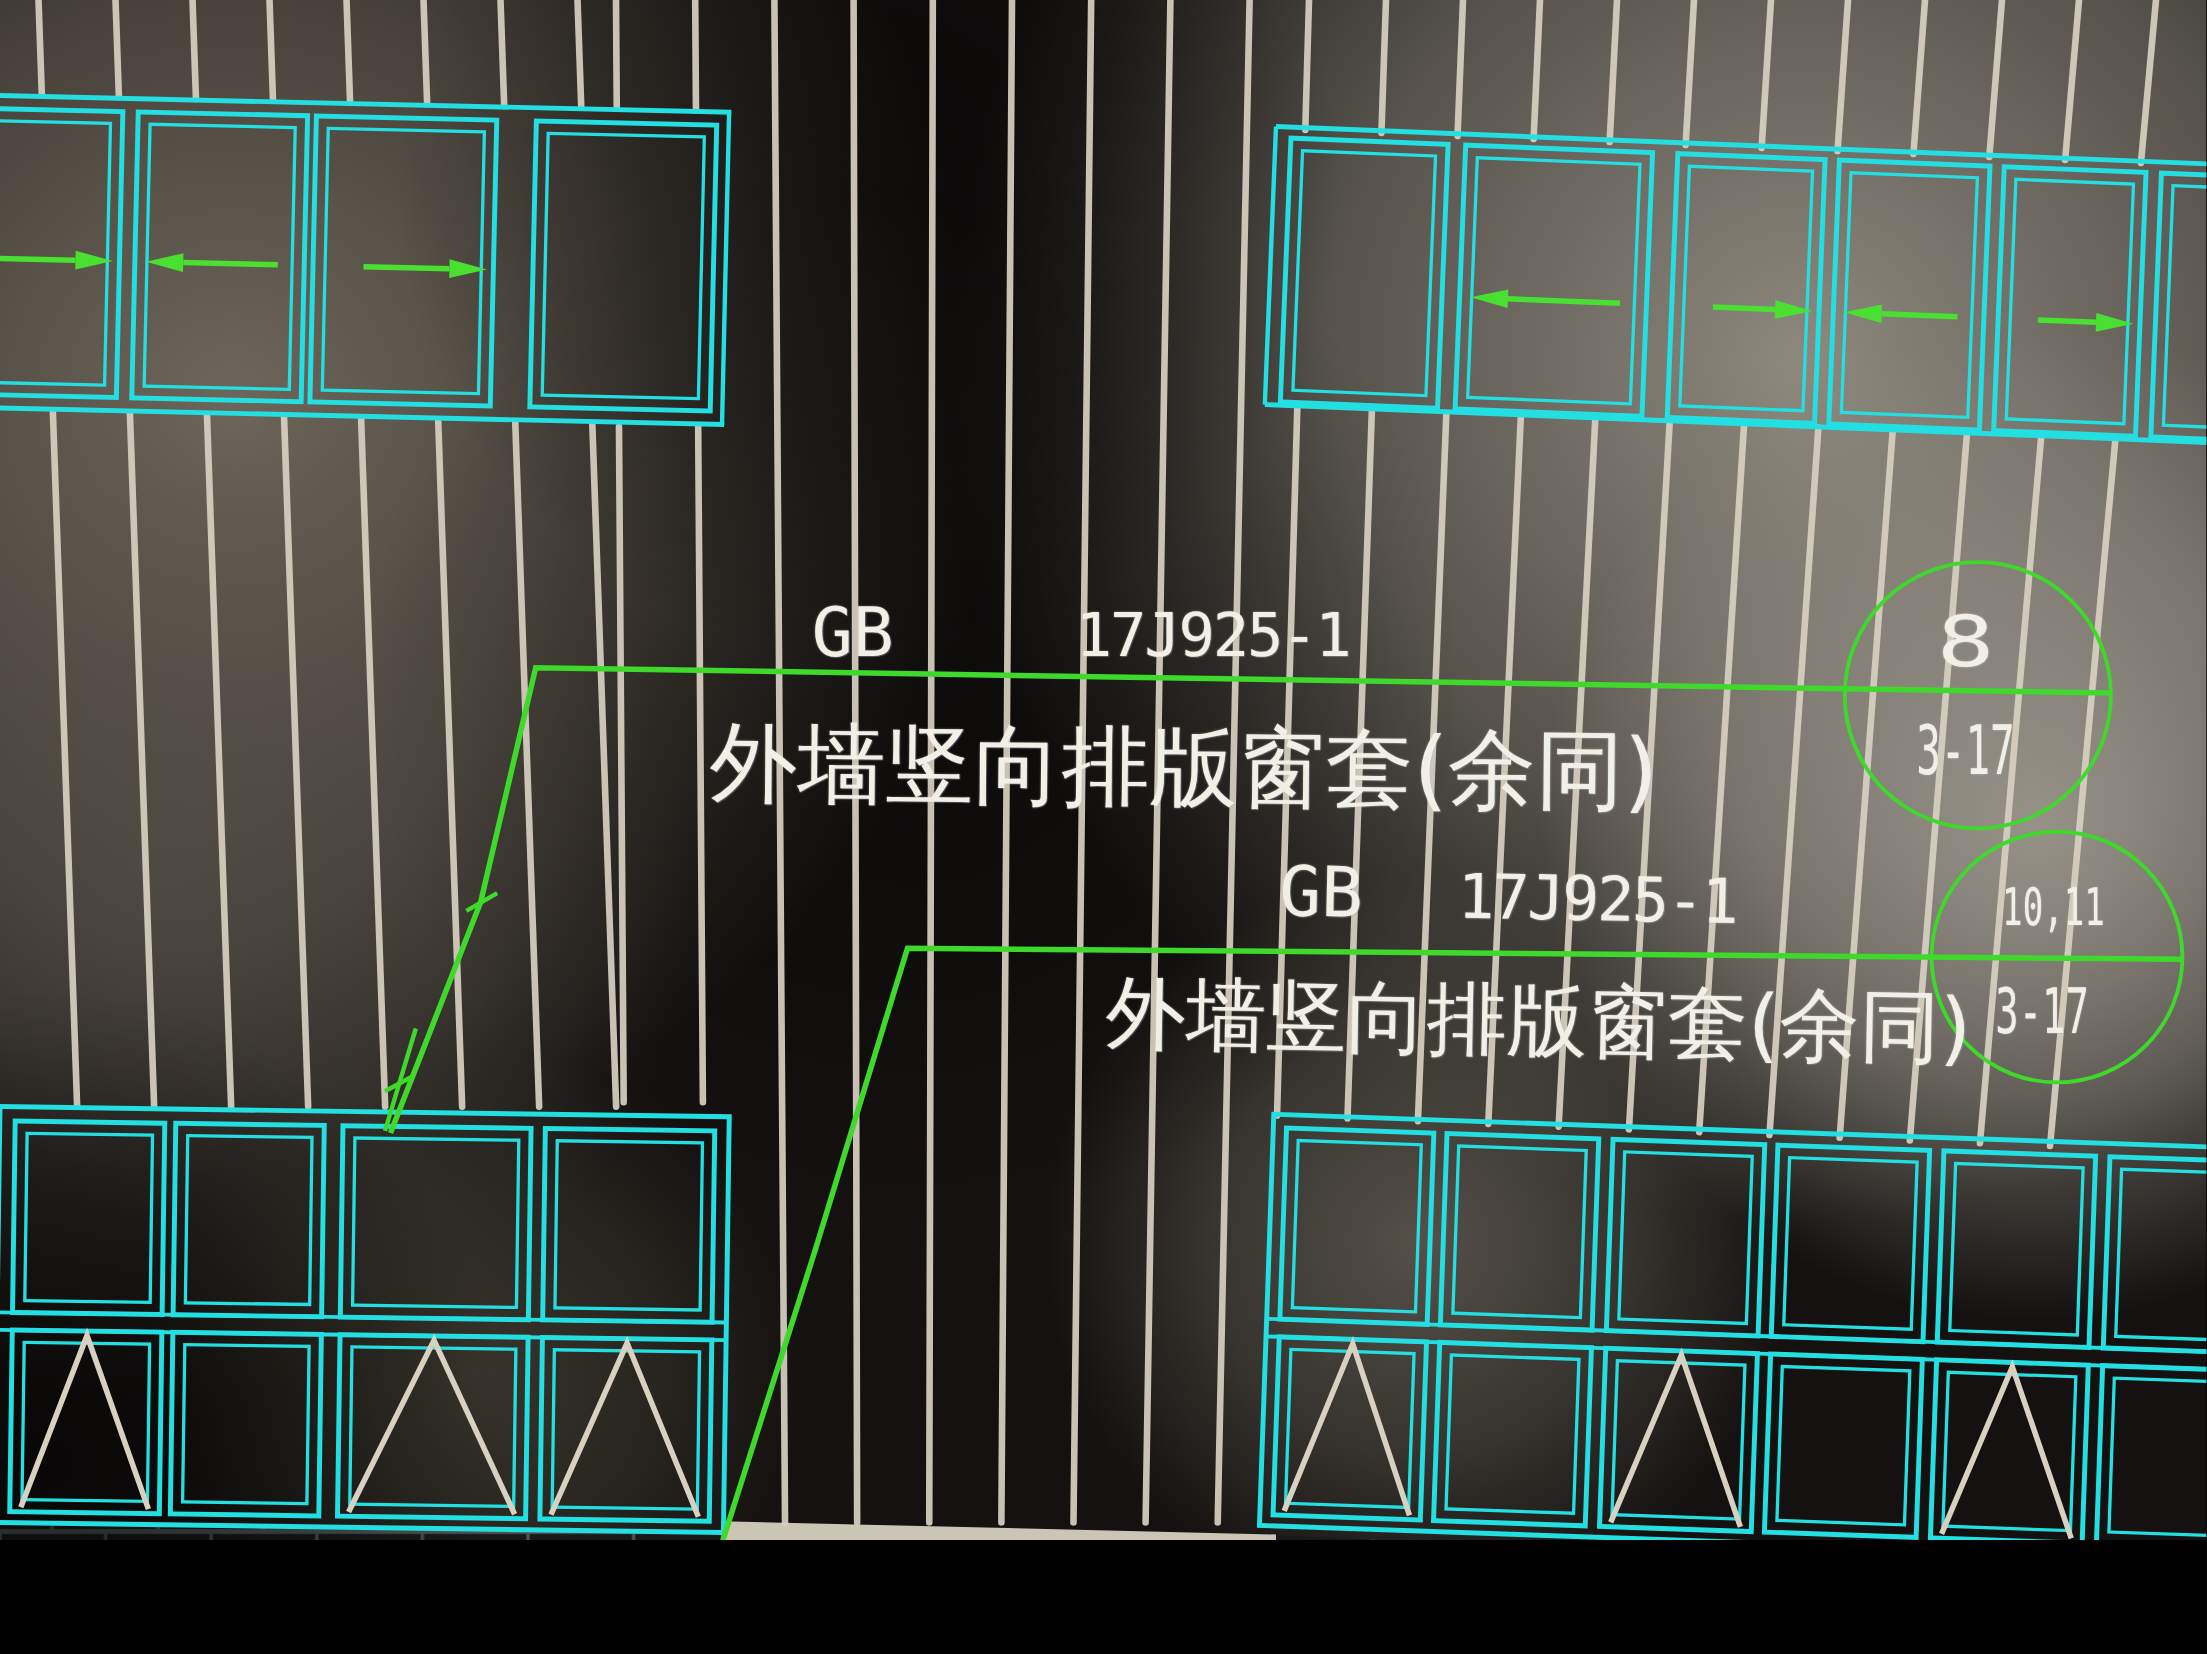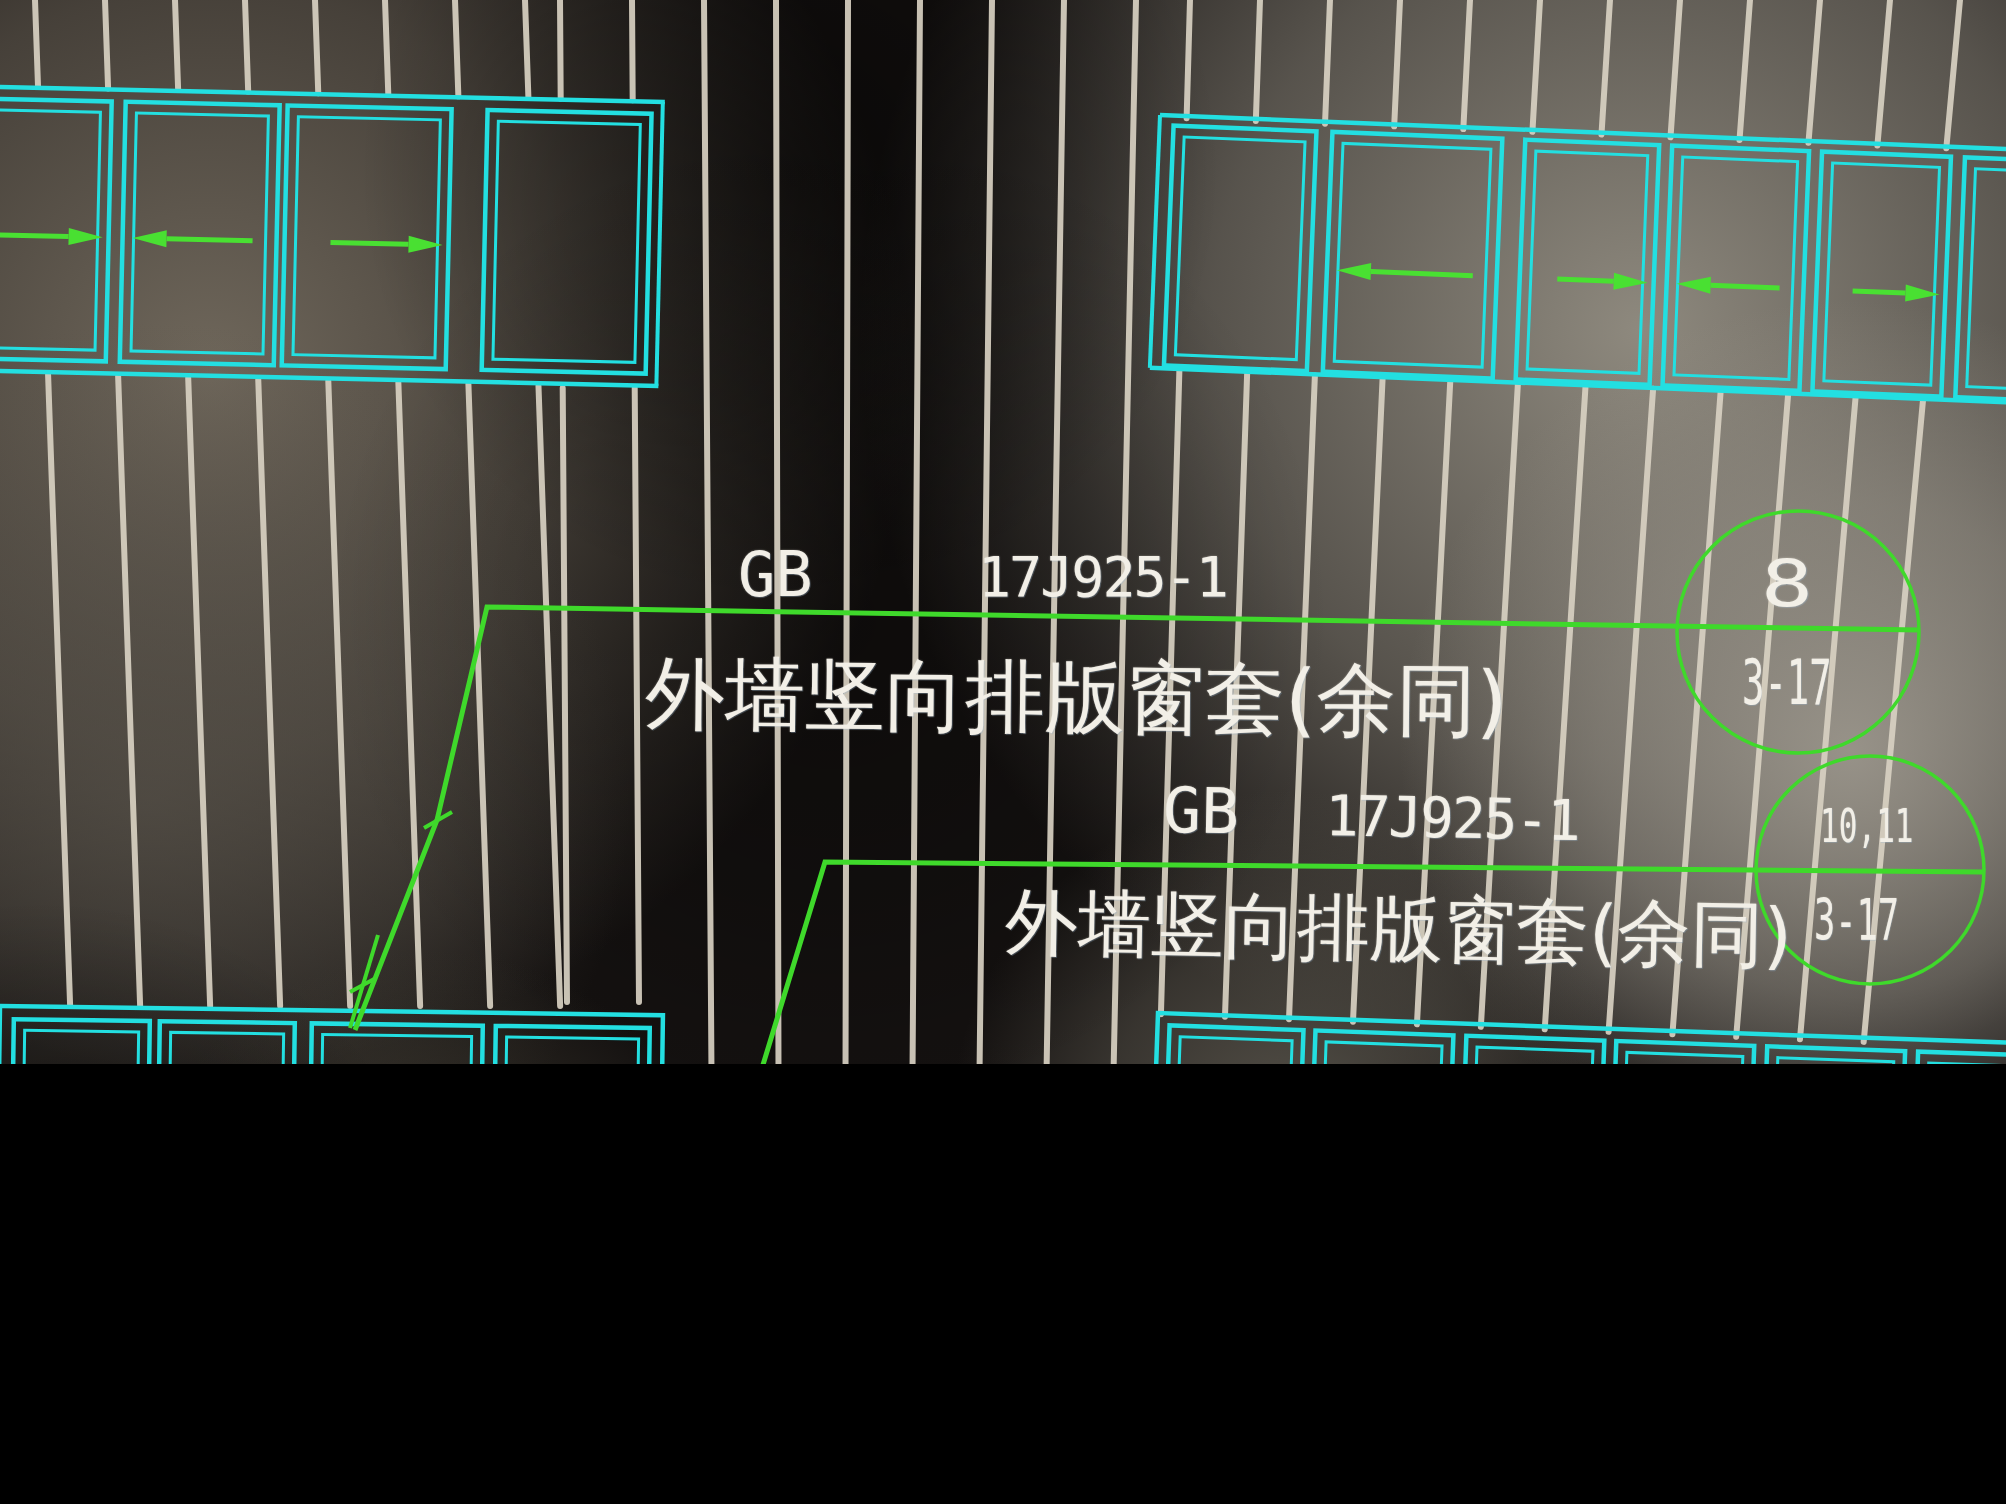--- a/index.html
+++ b/index.html
@@ -1,16 +1,16 @@
 <!DOCTYPE html>
 <html><head>
 <meta charset="utf-8">
 <style>
   html,body{margin:0;padding:0;background:#000;}
-  #stage{position:relative;width:2006px;height:1064px;overflow:hidden;background:#121010;
+  #stage{position:relative;width:2006px;height:1400px;overflow:hidden;background:#121010;
          font-family:"DejaVu Sans Mono","Liberation Mono",monospace;}
   #cad{position:absolute;left:0;top:0;}
   .t{position:absolute;color:#f2efe7;white-space:nowrap;line-height:1;
      text-shadow:0 0 2px rgba(255,250,240,.45), 1px 1px 0 rgba(120,160,200,.25);
      font-family:"DejaVu Sans Mono","Liberation Mono",monospace;}
   .cjk{font-family:"DejaVu Sans","Liberation Sans",sans-serif;font-weight:400;}
   .ctr{text-align:center;}
 </style>
 </head>
 <body>

